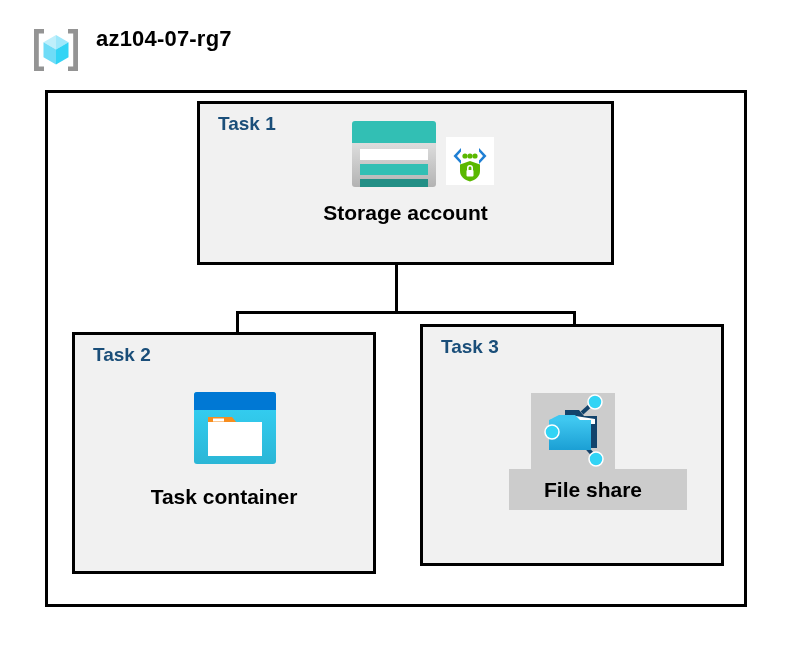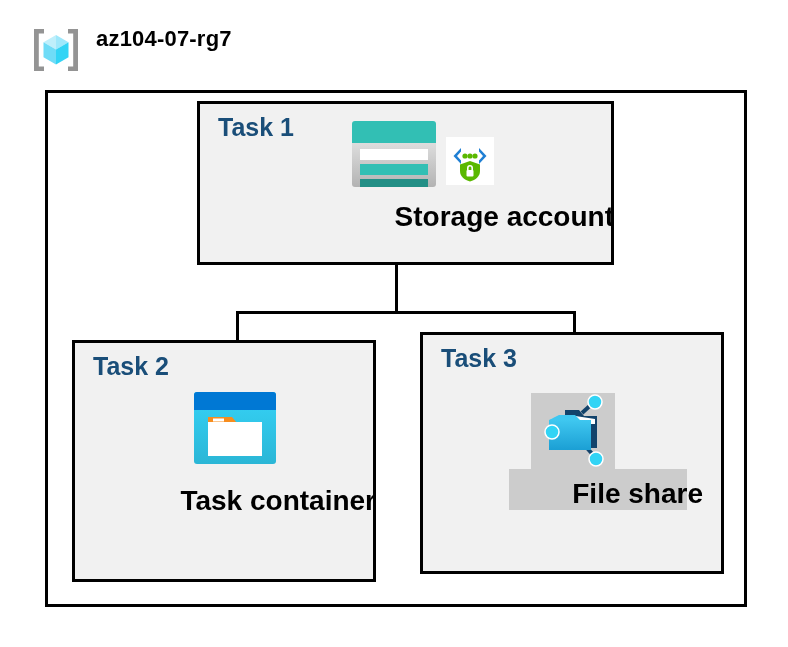--- a/index.html
+++ b/index.html
@@ -57,41 +57,41 @@
   }
 
   
   .task-box {
     position: absolute;
     background: #f1f1f1;
     border: 3px solid #000000;
     box-sizing: border-box;
   }
   #task1-box { left: 197px; top: 101px; width: 417px; height: 164px; }
-  #task2-box { left: 72px;  top: 332px; width: 304px; height: 242px; margin-top: 8px; }
-  #task3-box { left: 420px; top: 332px; width: 304px; height: 242px; }
+  #task2-box { left: 72px;  top: 332px; width: 304px; height: 242px; }
+  #task3-box { left: 420px; top: 324px; width: 304px; height: 242px; }
 
   .task-label {
     position: absolute;
     left: 18px;
     top: 9px;
-    font-size: 25px;
+    font-size: 19px;
     font-weight: bold;
     color: #1a4e79;
     white-space: nowrap;
   }
 
   
   .node-label {
     position: absolute;
-    font-size: 28px;
+    font-size: 21px;
     font-weight: bold;
     color: #000000;
     white-space: nowrap;
-    text-align: right;
+    text-align: center;
   }
 
   
   .conn {
     position: absolute;
     background: #000000;
   }
   .conn-v { width: 3px; }
   .conn-h { height: 3px; }
 
@@ -245,15 +245,15 @@
       <path d="M14 27 L56 27 L56 57 L14 57 Z" fill="url(#gradFolder)"></path>
 
       <path d="M14 27 L24 22 L40 22 L45 27 Z" fill="#3fc7f0"></path>
 
       <circle cx="60" cy="9" r="7" fill="#32d4f5" stroke="#ffffff" stroke-width="1.5"></circle>
       <circle cx="17" cy="39" r="7" fill="#32d4f5" stroke="#ffffff" stroke-width="1.5"></circle>
       <circle cx="61" cy="66" r="7" fill="#32d4f5" stroke="#ffffff" stroke-width="1.5"></circle>
     </svg>
   </div>
 
-  <div class="node-label" style="left:525px; top:478px; width:178px;">File share</div>
+  <div class="node-label" style="left:504px; top:478px; width:178px;">File share</div>
 
 </div>
 
 </body></html>

